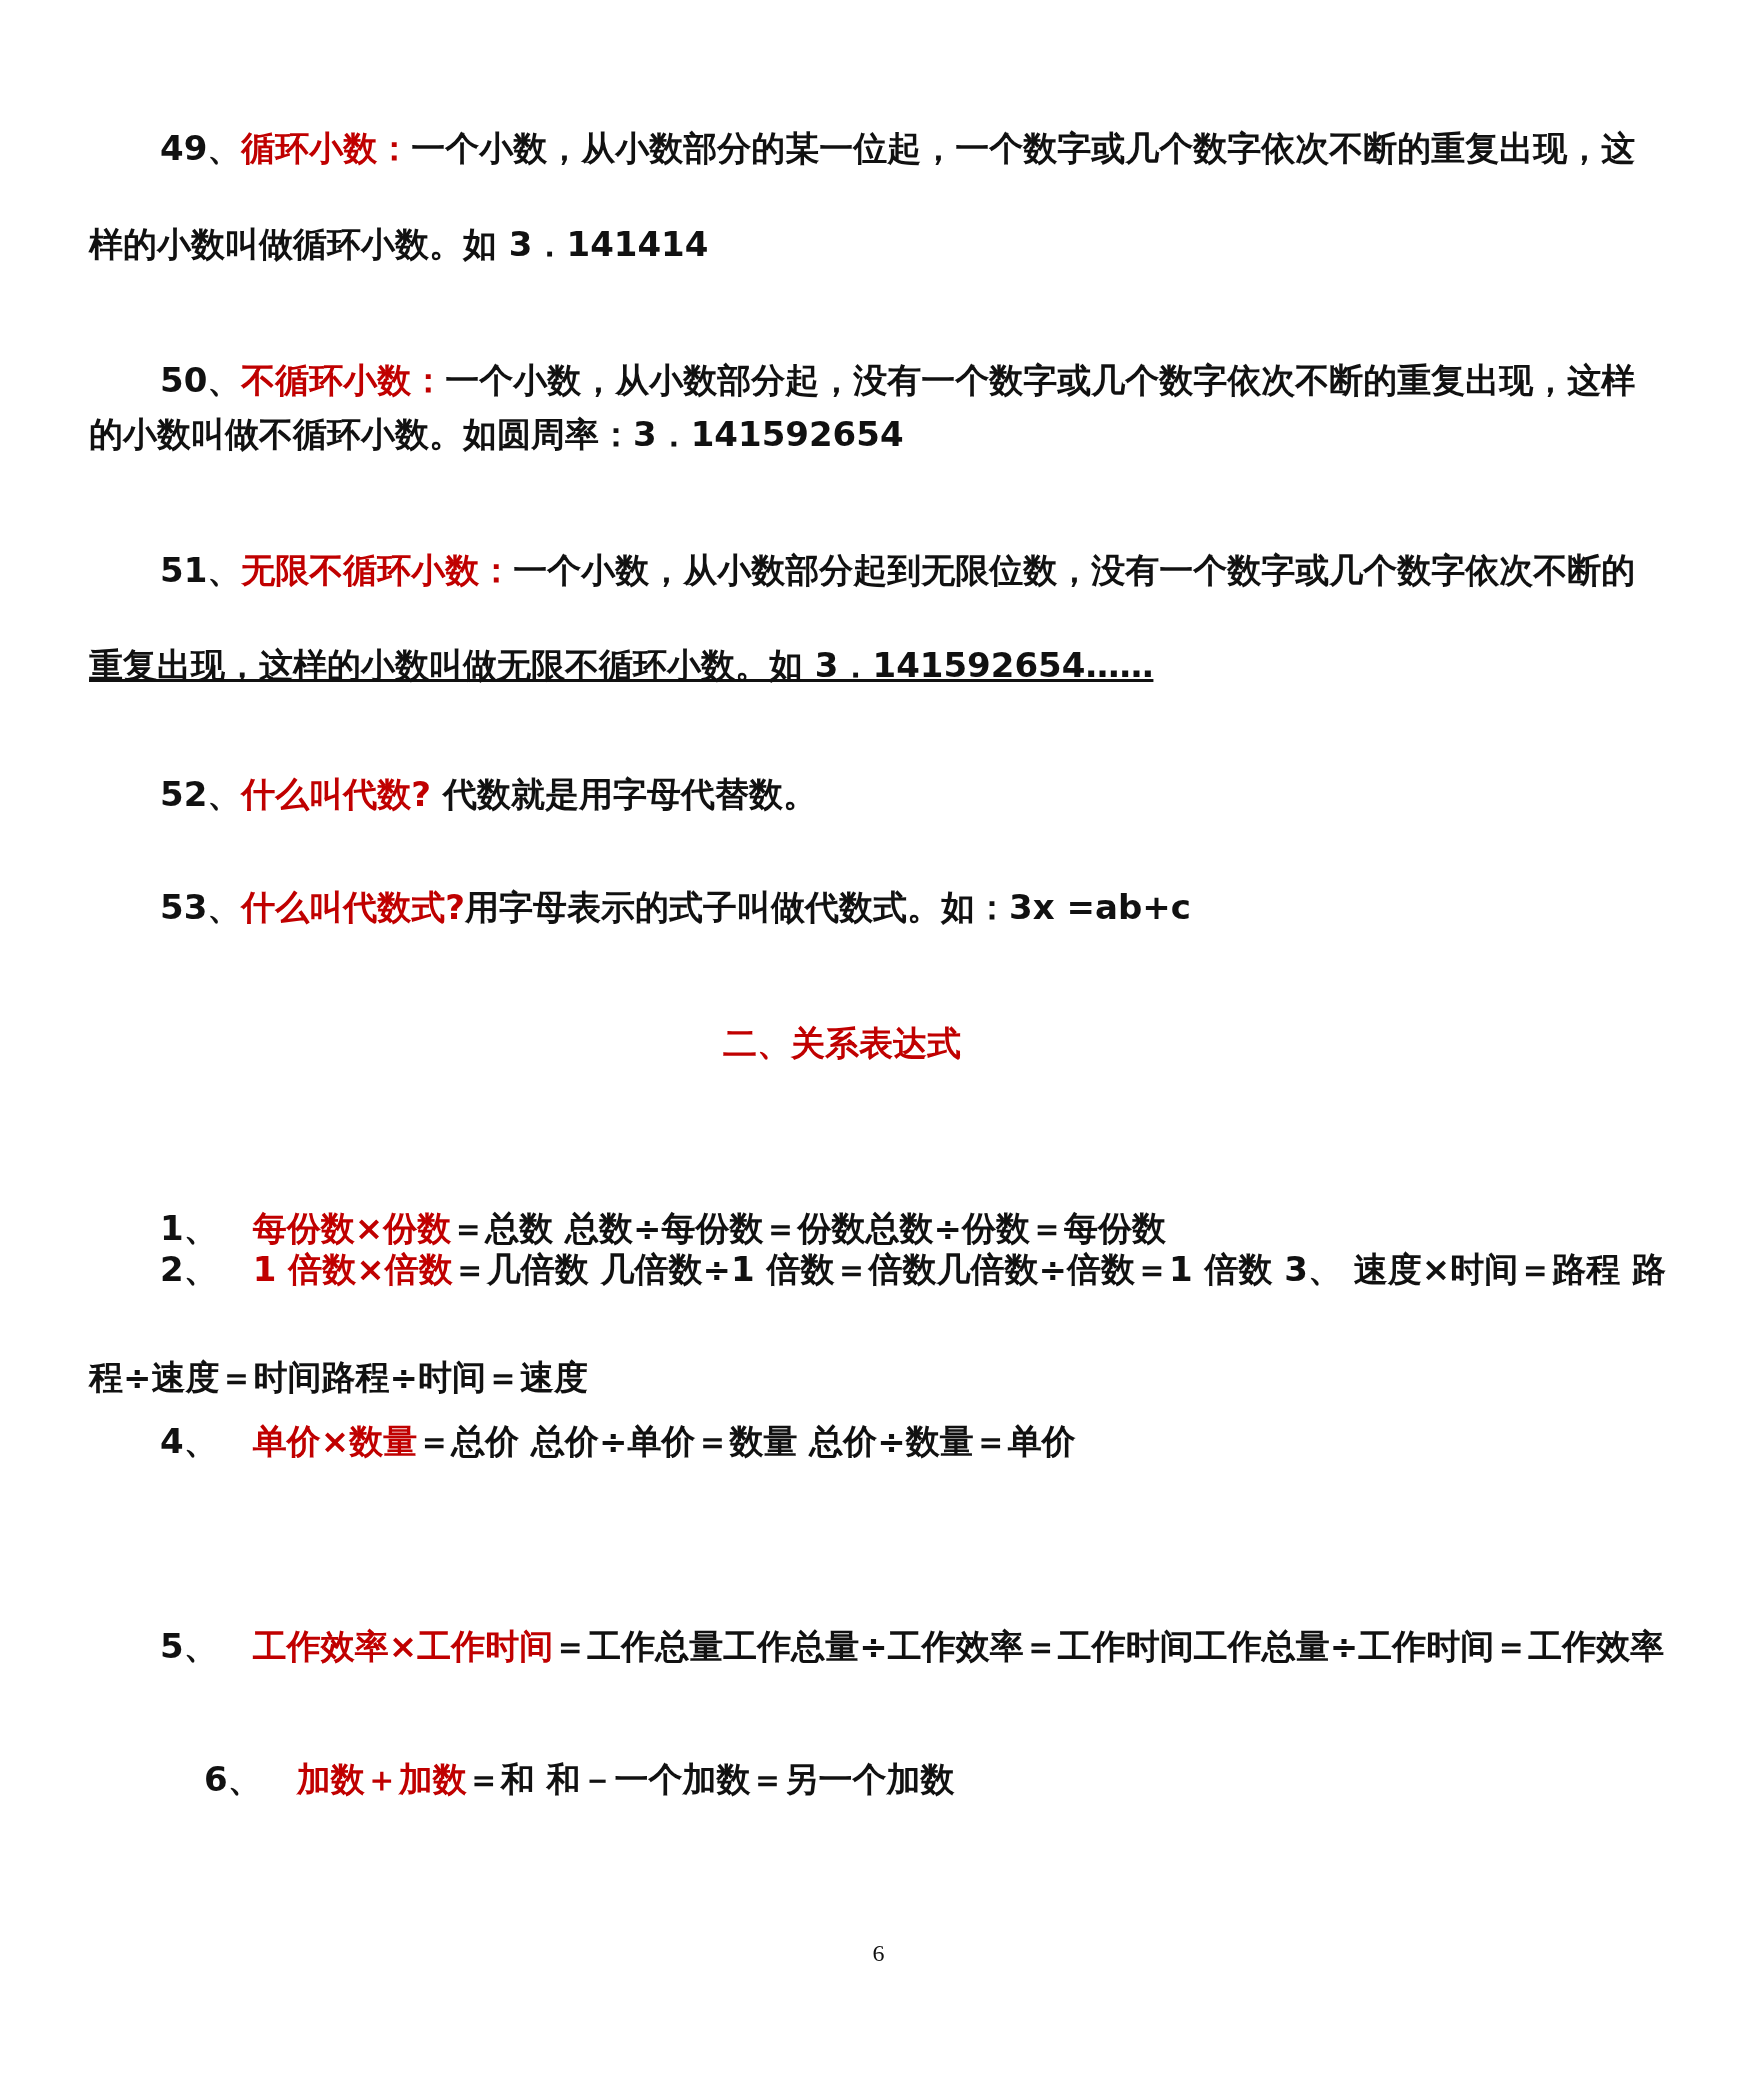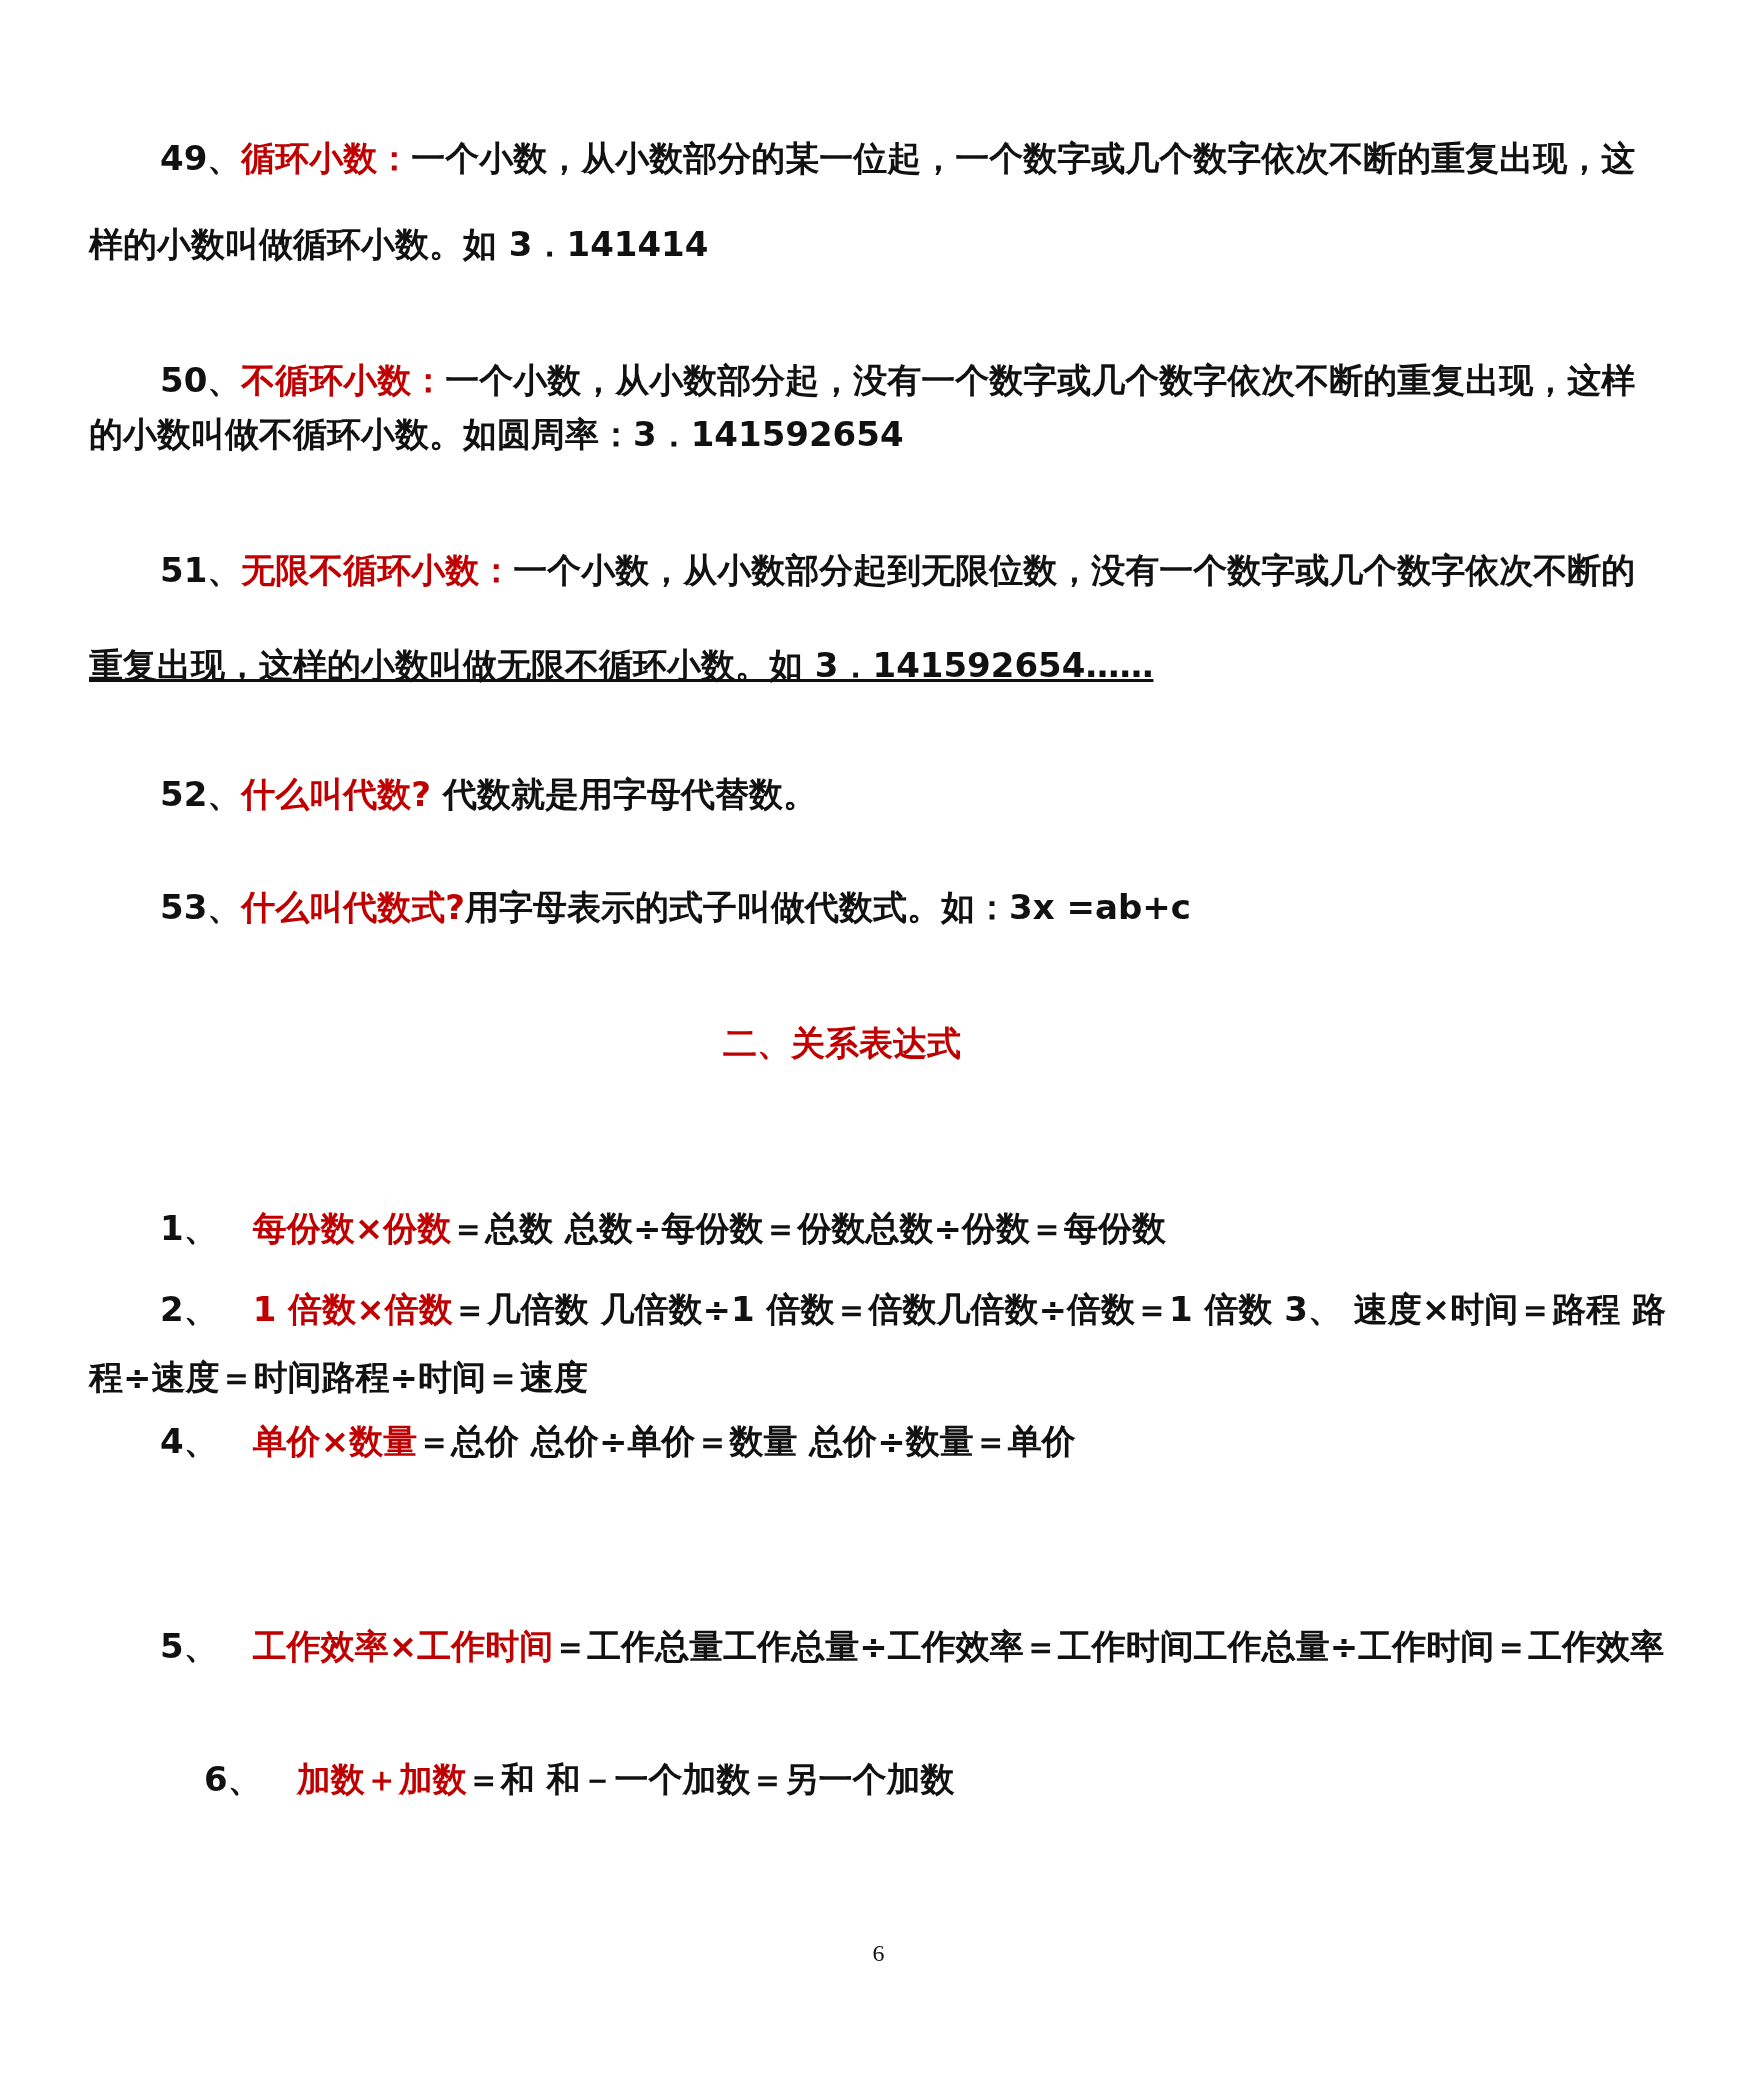--- a/index.html
+++ b/index.html
@@ -10,21 +10,21 @@
   .indent { left: 160px; }
   .red { color: #c00000; }
   .heading { position: absolute; left: 0; width: 1684px; text-align: center;
              font-weight: bold; font-size: 34px; line-height: 41px; color: #c00000; }
   .pagenum { position: absolute; left: 0; width: 1757px; text-align: center;
              font-family: "Liberation Serif", "DejaVu Serif", serif; font-size: 24px; color: #111; }
 </style>
 </head>
 <body>
 
-<div class="line indent" style="top:138px;">
+<div class="line indent" style="top:128px;">
   <span>49、</span><span class="red">循环小数：</span><span>一个小数，从小数部分的某一位起，一个数字或几个数字依次不断的重复出现，这</span>
 </div>
 <div class="line" style="top:224px;">
   <span>样的小数叫做循环小数。如 3．141414</span>
 </div>
 
 <div class="line indent" style="top:360px;">
   <span>50、</span><span class="red">不循环小数：</span><span>一个小数，从小数部分起，没有一个数字或几个数字依次不断的重复出现，这样</span>
 </div>
 <div class="line" style="top:414px;">
@@ -45,21 +45,21 @@
 <div class="line indent" style="top:887px;">
   <span>53、</span><span class="red">什么叫代数式?</span><span>用字母表示的式子叫做代数式。如：3x  =ab+c</span>
 </div>
 
 <div class="heading" style="top:1023px;">二、关系表达式</div>
 
 <div class="line indent" style="top:1208px;">
   <span>1、</span><span style="display:inline-block;width:35px;"></span><span class="red">每份数×份数</span><span>＝总数  总数÷每份数＝份数总数÷份数＝每份数</span>
 </div>
 
-<div class="line indent" style="top:1289px;">
+<div class="line indent" style="top:1249px;">
   <span>2、</span><span style="display:inline-block;width:35px;"></span><span class="red">1 倍数×倍数</span><span>＝几倍数  几倍数÷1 倍数＝倍数几倍数÷倍数＝1 倍数  3、  速度×时间＝路程  路</span>
 </div>
 <div class="line" style="top:1357px;">
   <span>程÷速度＝时间路程÷时间＝速度</span>
 </div>
 
 <div class="line indent" style="top:1421px;">
   <span>4、</span><span style="display:inline-block;width:35px;"></span><span class="red">单价×数量</span><span>＝总价  总价÷单价＝数量  总价÷数量＝单价</span>
 </div>
 

